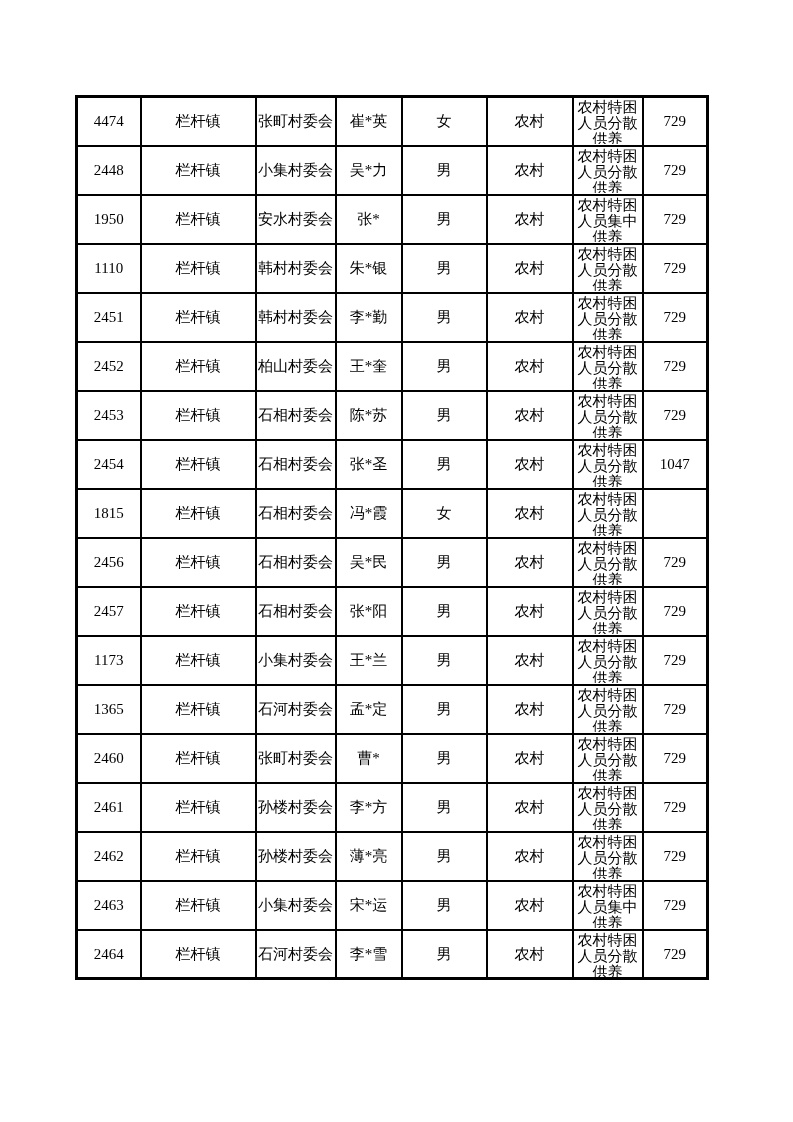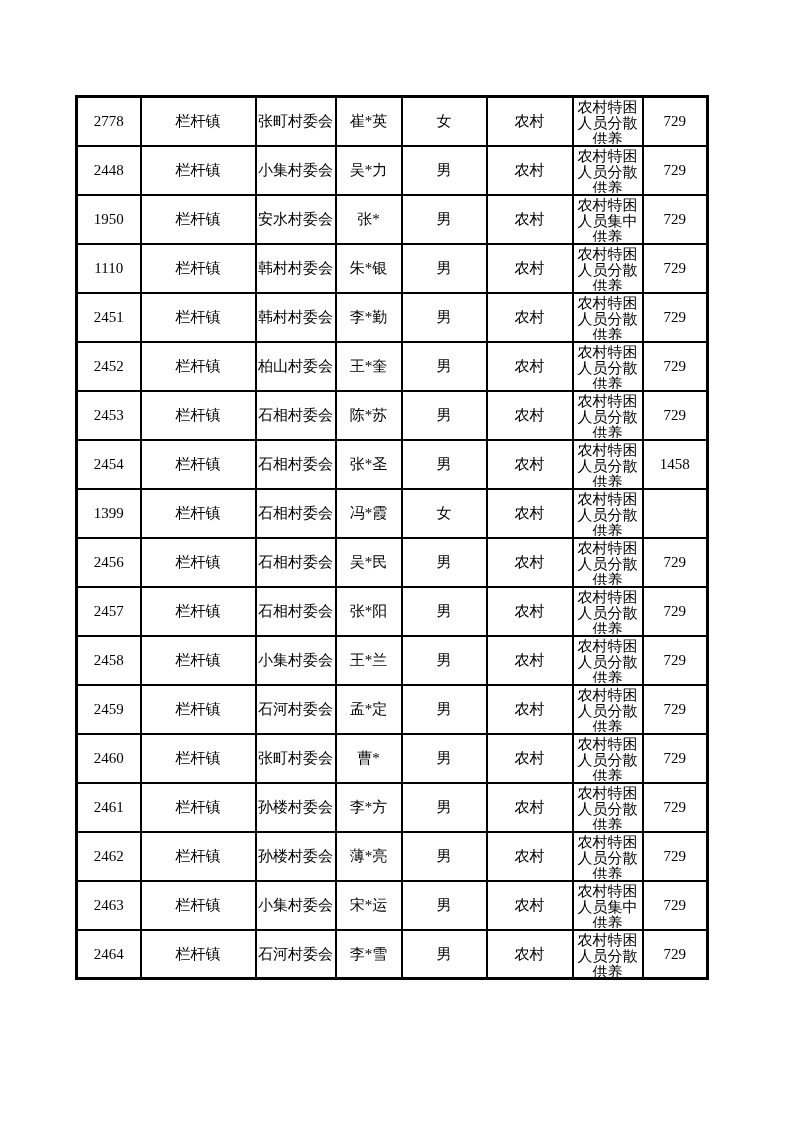--- a/index.html
+++ b/index.html
@@ -74,21 +74,21 @@
       <col class="c-town">
       <col class="c-village">
       <col class="c-name">
       <col class="c-gender">
       <col class="c-residence">
       <col class="c-category">
       <col class="c-amount">
     </colgroup>
     <tbody>
         <tr>
-    <td><span>2778</span></td>
+    <td><span>4474</span></td>
     <td><span>栏杆镇</span></td>
     <td><span>张町村委会</span></td>
     <td><span>崔*英</span></td>
     <td><span>女</span></td>
     <td><span>农村</span></td>
     <td class="cat">
             <span class="cat-text">农村特困人员分散供养</span>
           </td>
     <td><span>729</span></td>
   </tr>
@@ -167,24 +167,24 @@
         <tr>
     <td><span>2454</span></td>
     <td><span>栏杆镇</span></td>
     <td><span>石相村委会</span></td>
     <td><span>张*圣</span></td>
     <td><span>男</span></td>
     <td><span>农村</span></td>
     <td class="cat">
             <span class="cat-text">农村特困人员分散供养</span>
           </td>
-    <td><span>1458</span></td>
-  </tr>
-        <tr>
-    <td><span>1399</span></td>
+    <td><span>1047</span></td>
+  </tr>
+        <tr>
+    <td><span>1815</span></td>
     <td><span>栏杆镇</span></td>
     <td><span>石相村委会</span></td>
     <td><span>冯*霞</span></td>
     <td><span>女</span></td>
     <td><span>农村</span></td>
     <td class="cat">
             <span class="cat-text">农村特困人员分散供养</span>
           </td>
     <td><span></span></td>
   </tr>
@@ -206,33 +206,33 @@
     <td><span>石相村委会</span></td>
     <td><span>张*阳</span></td>
     <td><span>男</span></td>
     <td><span>农村</span></td>
     <td class="cat">
             <span class="cat-text">农村特困人员分散供养</span>
           </td>
     <td><span>729</span></td>
   </tr>
         <tr>
-    <td><span>2458</span></td>
+    <td><span>1173</span></td>
     <td><span>栏杆镇</span></td>
     <td><span>小集村委会</span></td>
     <td><span>王*兰</span></td>
     <td><span>男</span></td>
     <td><span>农村</span></td>
     <td class="cat">
             <span class="cat-text">农村特困人员分散供养</span>
           </td>
     <td><span>729</span></td>
   </tr>
         <tr>
-    <td><span>2459</span></td>
+    <td><span>1365</span></td>
     <td><span>栏杆镇</span></td>
     <td><span>石河村委会</span></td>
     <td><span>孟*定</span></td>
     <td><span>男</span></td>
     <td><span>农村</span></td>
     <td class="cat">
             <span class="cat-text">农村特困人员分散供养</span>
           </td>
     <td><span>729</span></td>
   </tr>

